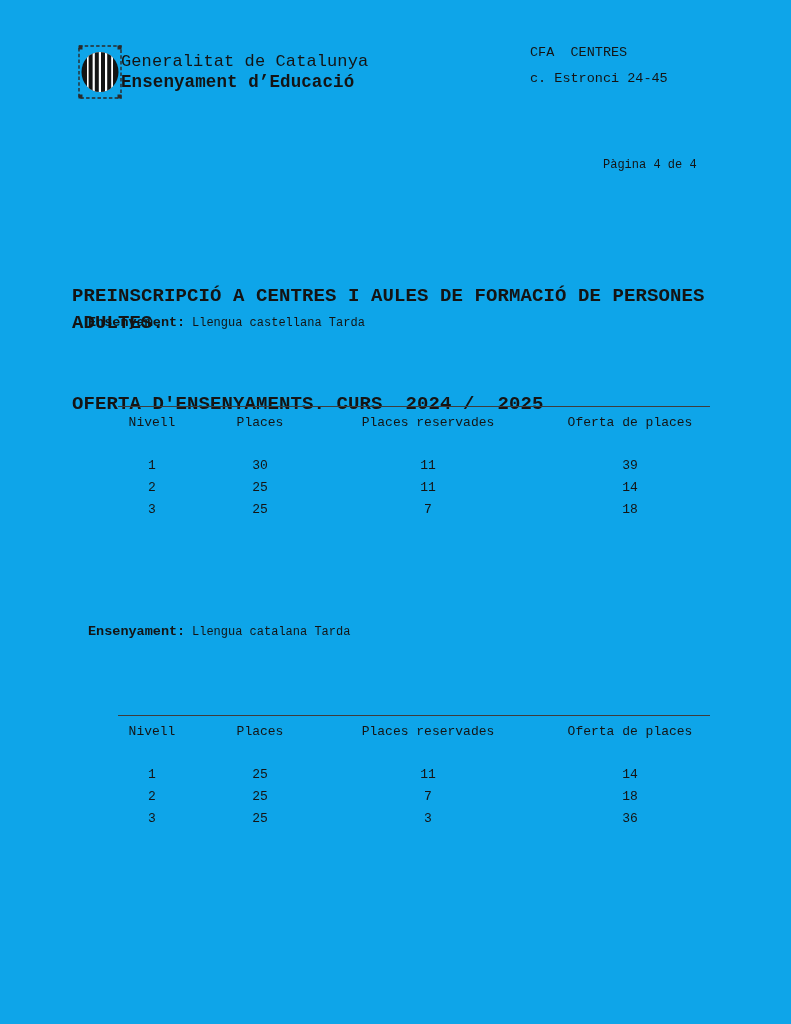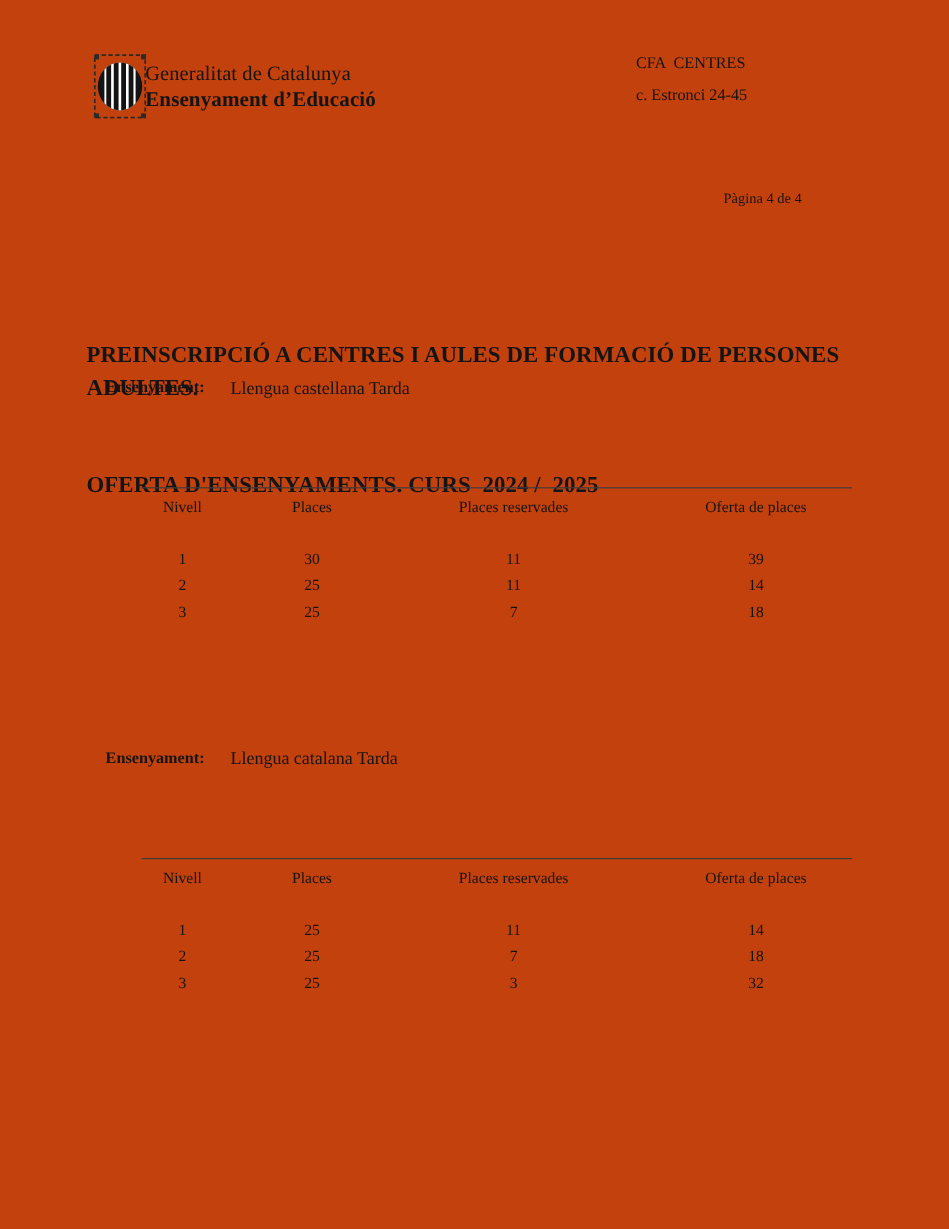--- a/index.html
+++ b/index.html
@@ -1,21 +1,21 @@
 <!DOCTYPE html>
 <html><head>
 <meta charset="utf-8">
 <style>
   html,body{margin:0;padding:0;background:#fff;}
   .page{
     position:relative;
     width:791px;
     height:1024px;
-    background:#c2410c;
-    font-family:Liberation Serif, serif;
+    background:#0ea5e9;
+    font-family:Liberation Mono, monospace;
     color:#141414;
     overflow:hidden;
   }
 
   
   .brand-logo{position:absolute;left:78px;top:45px;width:44px;height:54px;}
   .brand-text{position:absolute;left:121px;top:51px;font-size:17px;line-height:21px;}
   .brand-line1{font-weight:400;letter-spacing:0.1px;}
   .brand-line2{font-weight:700;font-size:17.5px;letter-spacing:0.1px;}
 
@@ -28,21 +28,21 @@
   .page-num{position:absolute;left:603px;top:158px;font-size:12px;}
 
   
   .doc-title{position:absolute;left:72px;top:229px;font-size:19px;font-weight:700;line-height:27px;white-space:pre-wrap;letter-spacing:0.1px;}
 
   
   .section{position:absolute;left:0;width:763px;height:200px;}
   .section-1{top:315px;}
   .section-2{top:624px;}
   .ens-label{position:absolute;left:88px;top:0;font-size:13.5px;font-weight:700;}
-  .ens-value{position:absolute;left:192px;top:1px;font-size:15px;font-weight:400;}
+  .ens-value{position:absolute;left:192px;top:1px;font-size:12px;font-weight:400;}
 
   
   .tbl{position:absolute;left:118px;top:70px;width:592px;font-size:13px;}
   .trow{position:absolute;left:0;width:592px;height:16px;}
   .trow span{position:absolute;transform:translateX(-50%);white-space:nowrap;margin-top:30px;}
   .c1{left:34px;}
   .c2{left:142px;}
   .c3{left:310px;}
   .c4{left:512px;}
   .thead{top:0;}
@@ -148,18 +148,18 @@
       <div class="trow r1">
         <span class="c1">2</span>
         <span class="c2">25</span>
         <span class="c3">7</span>
         <span class="c4">18</span>
       </div>
       <div class="trow r2">
         <span class="c1">3</span>
         <span class="c2">25</span>
         <span class="c3">3</span>
-        <span class="c4">32</span>
+        <span class="c4">36</span>
       </div>
     </div>
   </div>
 
 </div>
 
 </body></html>

